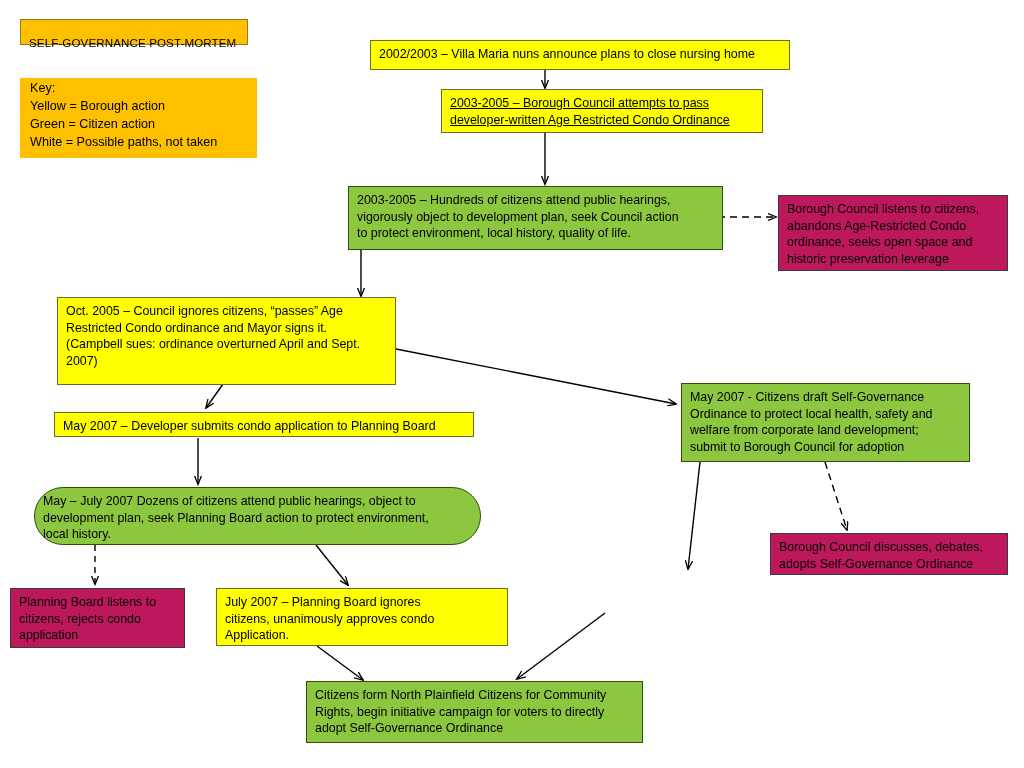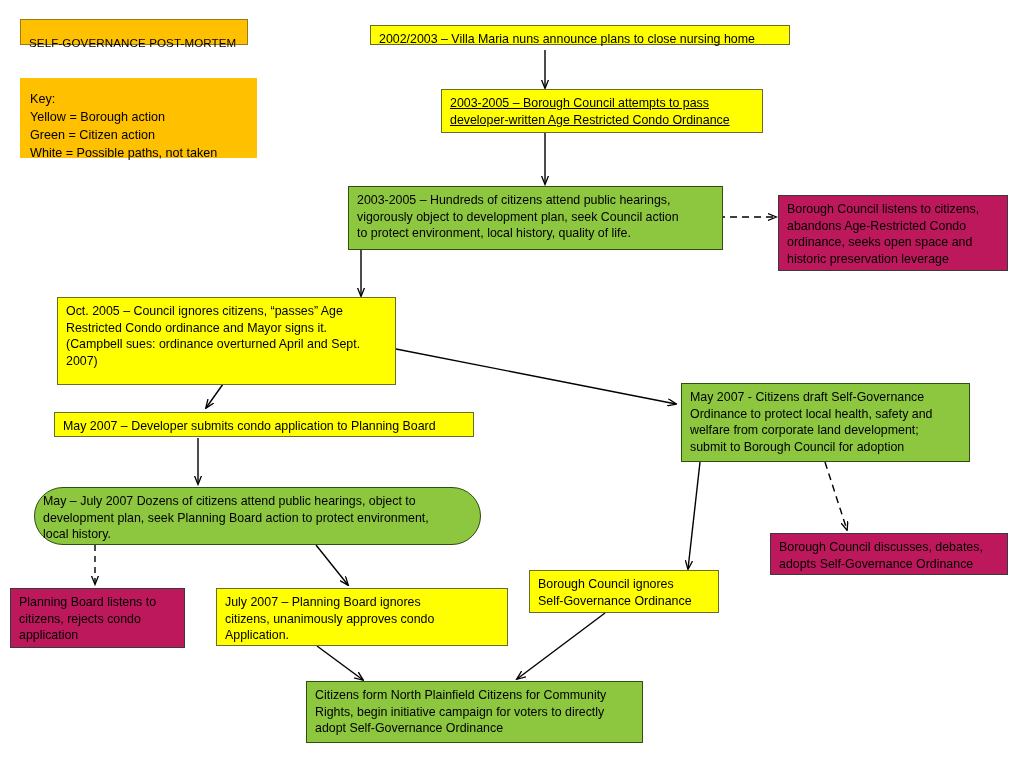--- a/index.html
+++ b/index.html
@@ -45,21 +45,21 @@
 
   .node.title-box {
     font-size: 11.6px;
     letter-spacing: 0.1px;
     padding-top: 15px;
   }
   .node.key-box {
     font-size: 12.6px;
     line-height: 1.42;
     border: none;
-    padding: 13px 8px 8px 10px;
+    padding: 2px 8px 8px 10px;
   }
 </style>
 </head>
 <body>
 
 <div id="canvas">
 
   <svg class="edges" viewBox="0 0 1024 768" xmlns="http://www.w3.org/2000/svg">
     <defs>
       <marker id="arrowhead" markerWidth="10" markerHeight="8" refX="8.5" refY="4" orient="auto" markerUnits="userSpaceOnUse">
@@ -94,21 +94,21 @@
     <line x1="605" y1="613" x2="517" y2="679" stroke="#000" stroke-width="1.4" marker-end="url(#arrowhead)"></line>
   </svg>
 
   <div class="node orange title-box" style="left:20px; top:19px; width:228px; height:26px;">SELF-GOVERNANCE POST-MORTEM</div>
 
   <div class="node orange key-box" style="left:20px; top:78px; width:237px; height:80px;">Key:
 Yellow = Borough action
 Green = Citizen action
 White =  Possible paths, not taken</div>
 
-  <div class="node yellow" style="left:370px; top:25px; width:420px; height:20px;">2002/2003 – Villa Maria nuns  announce plans to close nursing home</div>
+  <div class="node yellow" style="left:370px; top:40px; width:420px; height:30px;">2002/2003 – Villa Maria nuns  announce plans to close nursing home</div>
 
   <div class="node yellow" style="left:441px; top:89px; width:322px; height:44px;text-decoration:underline;">2003-2005 – Borough Council attempts to pass
 developer-written Age Restricted Condo Ordinance</div>
 
   <div class="node green" style="left:348px; top:186px; width:375px; height:64px;">2003-2005 – Hundreds of citizens attend public hearings,
  vigorously object to development plan, seek Council action
 to protect environment, local history, quality of life.</div>
 
   <div class="node white" style="left:778px; top:195px; width:230px; height:76px;">Borough Council listens to citizens,
 abandons Age-Restricted Condo
@@ -135,20 +135,18 @@
 citizens, rejects condo
 application</div>
 
   <div class="node white" style="left:770px; top:533px; width:238px; height:42px;">Borough Council discusses, debates,
 adopts  Self-Governance Ordinance</div>
 
   <div class="node yellow" style="left:216px; top:588px; width:292px; height:58px;">July 2007 – Planning Board ignores
 citizens, unanimously approves condo
 Application.</div>
 
-  <div class="node yellow" style="left:529px; top:570px; width:190px; height:43px;">Borough Council ignores
-Self-Governance Ordinance</div>
 
   <div class="node green" style="left:306px; top:681px; width:337px; height:62px;">Citizens form North Plainfield Citizens for Community
 Rights, begin initiative campaign for voters to directly
 adopt Self-Governance Ordinance</div>
 
 </div>
 
 </body></html>

